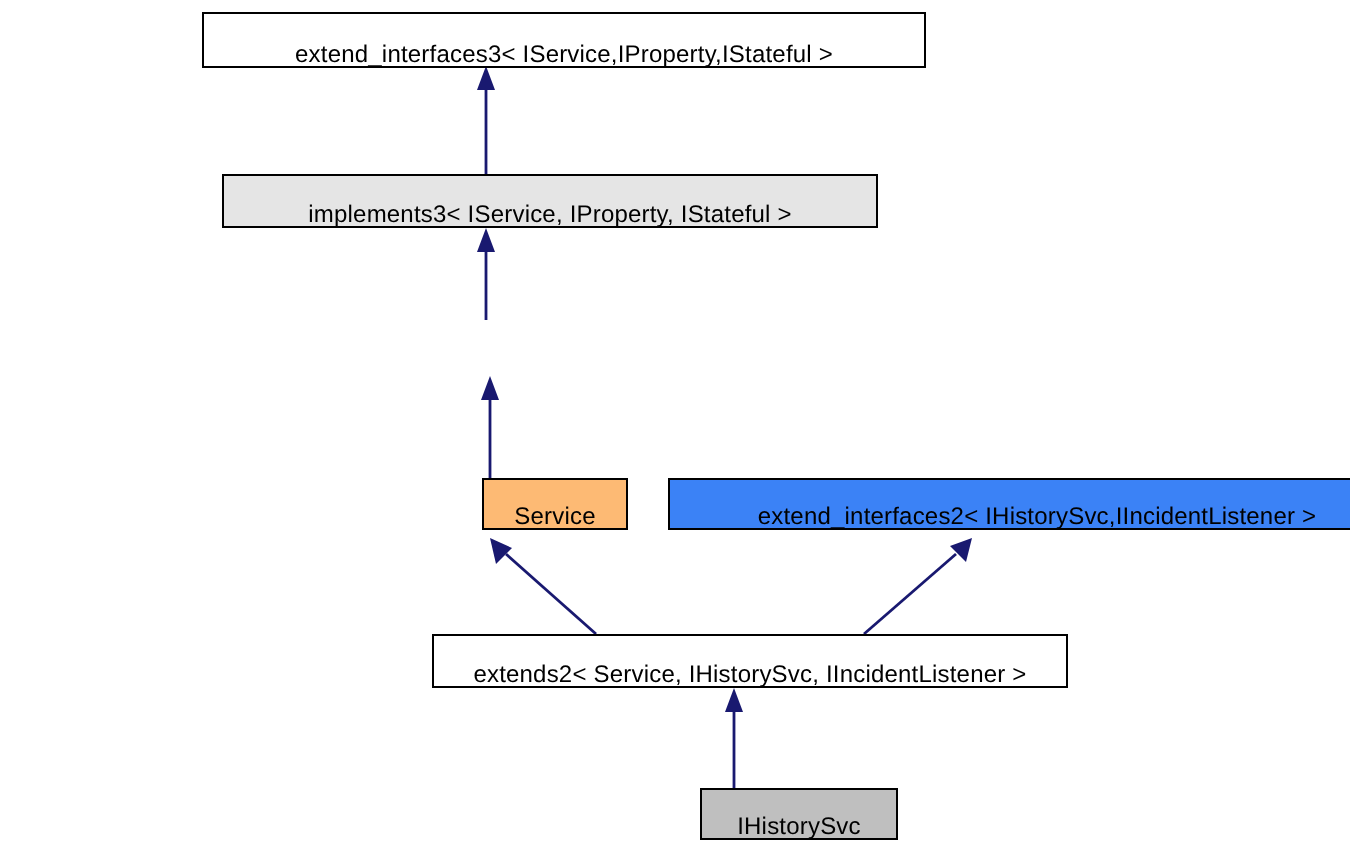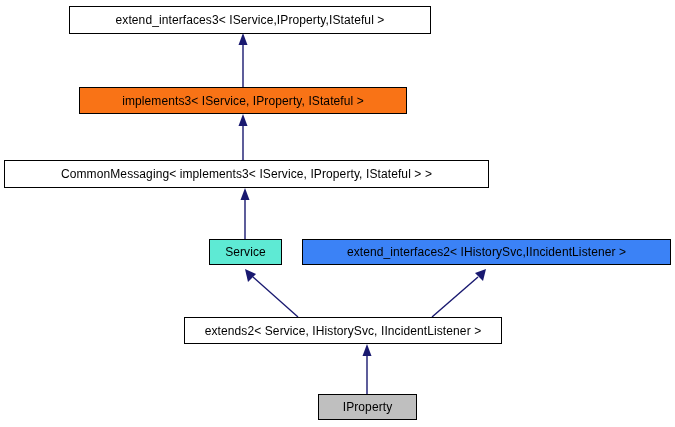--- a/index.html
+++ b/index.html
@@ -25,24 +25,25 @@
   }
   .node {
     position: absolute;
     box-sizing: border-box;
     border: 1px solid #000000;
     background: #ffffff;
     color: #000000;
     font-size: 12px;
     line-height: 1;
     display: flex;
-    align-items: center;
+    align-items: flex-end;
     justify-content: center;
     white-space: nowrap;
     letter-spacing: 0.1px;
+    margin-left: 32px;
   }
   .node.highlight {
     background: #bfbfbf;
   }
   .node-label {
     display: block;
     padding: 0 6px;
   }
 </style>
 </head>
@@ -80,37 +81,34 @@
     <g>
       <line x1="367" y1="394" x2="367" y2="355" stroke="#191970" stroke-width="1.4"></line>
       <polygon points="367,344 362.5,356 371.5,356" fill="#191970"></polygon>
     </g>
   </svg>
 
   <div class="node" style="left: 69px; top: 6px; width: 362px; height: 28px; border-color: rgb(0, 0, 0); background: rgb(255, 255, 255);">
     <span class="node-label">extend_interfaces3&lt; IService,IProperty,IStateful &gt;</span>
   </div>
 
-  <div class="node" style="left: 79px; top: 87px; width: 328px; height: 27px; border-color: rgb(0, 0, 0); background: #f97316;">
+  <div class="node" style="left: 79px; top: 87px; width: 328px; height: 27px; border-color: rgb(0, 0, 0); background: #e5e5e5;">
     <span class="node-label">implements3&lt; IService, IProperty, IStateful &gt;</span>
   </div>
 
-  <div class="node" style="left: 4px; top: 160px; width: 485px; height: 28px; border-color: rgb(0, 0, 0); background: rgb(255, 255, 255);">
-    <span class="node-label">CommonMessaging&lt; implements3&lt; IService, IProperty, IStateful &gt; &gt;</span>
-  </div>
 
-  <div class="node" style="left: 209px; top: 239px; width: 73px; height: 26px; border-color: rgb(0, 0, 0); background: #5eead4;">
+  <div class="node" style="left: 209px; top: 239px; width: 73px; height: 26px; border-color: rgb(0, 0, 0); background: #fdba74;">
     <span class="node-label">Service</span>
   </div>
 
   <div class="node" style="left: 302px; top: 239px; width: 369px; height: 26px; border-color: rgb(0, 0, 0); background: #3b82f6;">
     <span class="node-label">extend_interfaces2&lt; IHistorySvc,IIncidentListener &gt;</span>
   </div>
 
   <div class="node" style="left: 184px; top: 317px; width: 318px; height: 27px; border-color: rgb(0, 0, 0); background: rgb(255, 255, 255);">
     <span class="node-label">extends2&lt; Service, IHistorySvc, IIncidentListener &gt;</span>
   </div>
 
   <div class="node highlight" style="left: 318px; top: 394px; width: 99px; height: 26px; border-color: rgb(0, 0, 0); background: rgb(191, 191, 191);">
-    <span class="node-label">IProperty</span>
+    <span class="node-label">IHistorySvc</span>
   </div>
 
 </div>
 
 </body></html>

